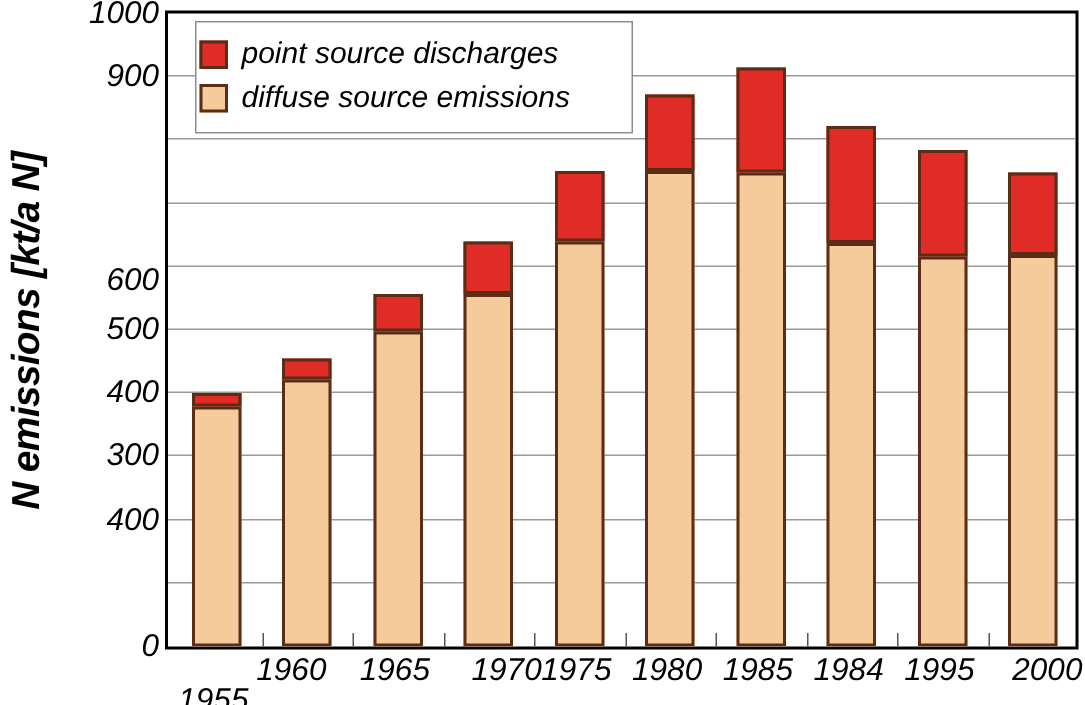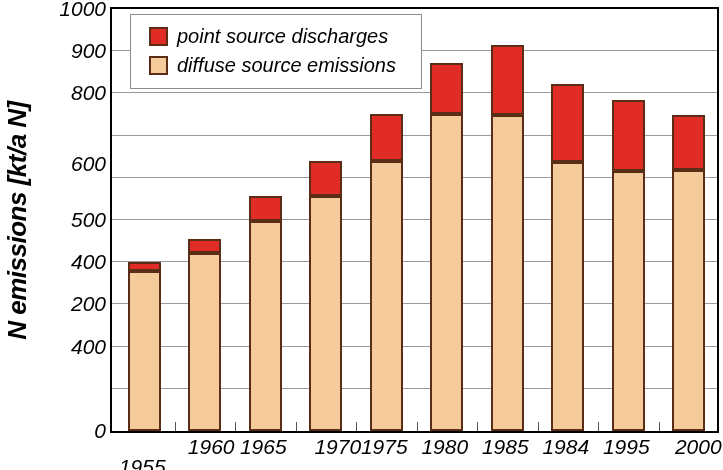--- a/index.html
+++ b/index.html
@@ -131,21 +131,21 @@
 
   
   #legend {
     position: absolute;
     left: 18px;
     top: 5px;
     width: 292px;
     background: #ffffff;
     border: 1px solid #8d8d8d;
     box-sizing: border-box;
-    padding: 7px 8px 8px 18px;
+    padding: 7px 8px 8px 2px;
   }
   .legend-row {
     display: flex;
     align-items: center;
     height: 29px;
   }
   .legend-swatch {
     width: 19px;
     height: 19px;
     box-sizing: border-box;
@@ -165,25 +165,24 @@
 
 <div id="chart-root">
 
   <div id="y-axis-title">
     <span class="vtext">N emissions [kt/a N]</span>
   </div>
 
   <div id="y-tick-col">
       <div class="y-tick-label" style="top: 420px;">0</div>
       <div class="y-tick-label" style="top: 335.6px;">400</div>
-      <div class="y-tick-label" style="top: 293.4px;">200</div>
+      <div class="y-tick-label" style="top: 293.4px;">300</div>
       <div class="y-tick-label" style="top: 251.2px;">400</div>
       <div class="y-tick-label" style="top: 209px;">500</div>
-      <div class="y-tick-label" style="top: 153px;">600</div>
-      <div class="y-tick-label" style="top: 82.4px;">800</div>
+      <div class="y-tick-label" style="top: 176px;">600</div>
       <div class="y-tick-label" style="top: 40.2px;">900</div>
       <div class="y-tick-label" style="top: -2px;">1000</div>
     </div>
 
   <div id="plot-area">
     <div id="grid-layer">
         <div class="gridline" style="bottom: 42.2px;"></div>
         <div class="gridline" style="bottom: 84.4px;"></div>
         <div class="gridline" style="bottom: 126.6px;"></div>
         <div class="gridline" style="bottom: 168.8px;"></div>
@@ -254,21 +253,21 @@
       </div>
       <div class="legend-row">
         <span class="legend-swatch" id="legend-swatch-1" style="background: rgb(245, 203, 155); border-color: rgb(90, 45, 22);"></span>
         <span class="legend-label">diffuse source emissions</span>
       </div>
     </div>
   </div>
 
   <div id="x-tick-col">
       <div class="x-tick-label" style="left: 2px; width: 60.5px; margin-top: 20px;">1955</div>
-      <div class="x-tick-label" style="left: 64px; width: 60.5px; text-align: right;">1960</div>
+      <div class="x-tick-label" style="left: 54px; width: 60.5px;">1960</div>
       <div class="x-tick-label" style="left: 123px; width: 60.5px;">1965</div>
       <div class="x-tick-label" style="left: 183.5px; width: 60.5px; margin-left: 14px;">1970</div>
       <div class="x-tick-label" style="left: 244px; width: 60.5px;">1975</div>
       <div class="x-tick-label" style="left: 304.5px; width: 60.5px;">1980</div>
       <div class="x-tick-label" style="left: 365px; width: 60.5px;">1985</div>
       <div class="x-tick-label" style="left: 425.5px; width: 60.5px;">1984</div>
       <div class="x-tick-label" style="left: 486px; width: 60.5px;">1995</div>
       <div class="x-tick-label" style="left: 558px; width: 60.5px;">2000</div>
     </div>
 

